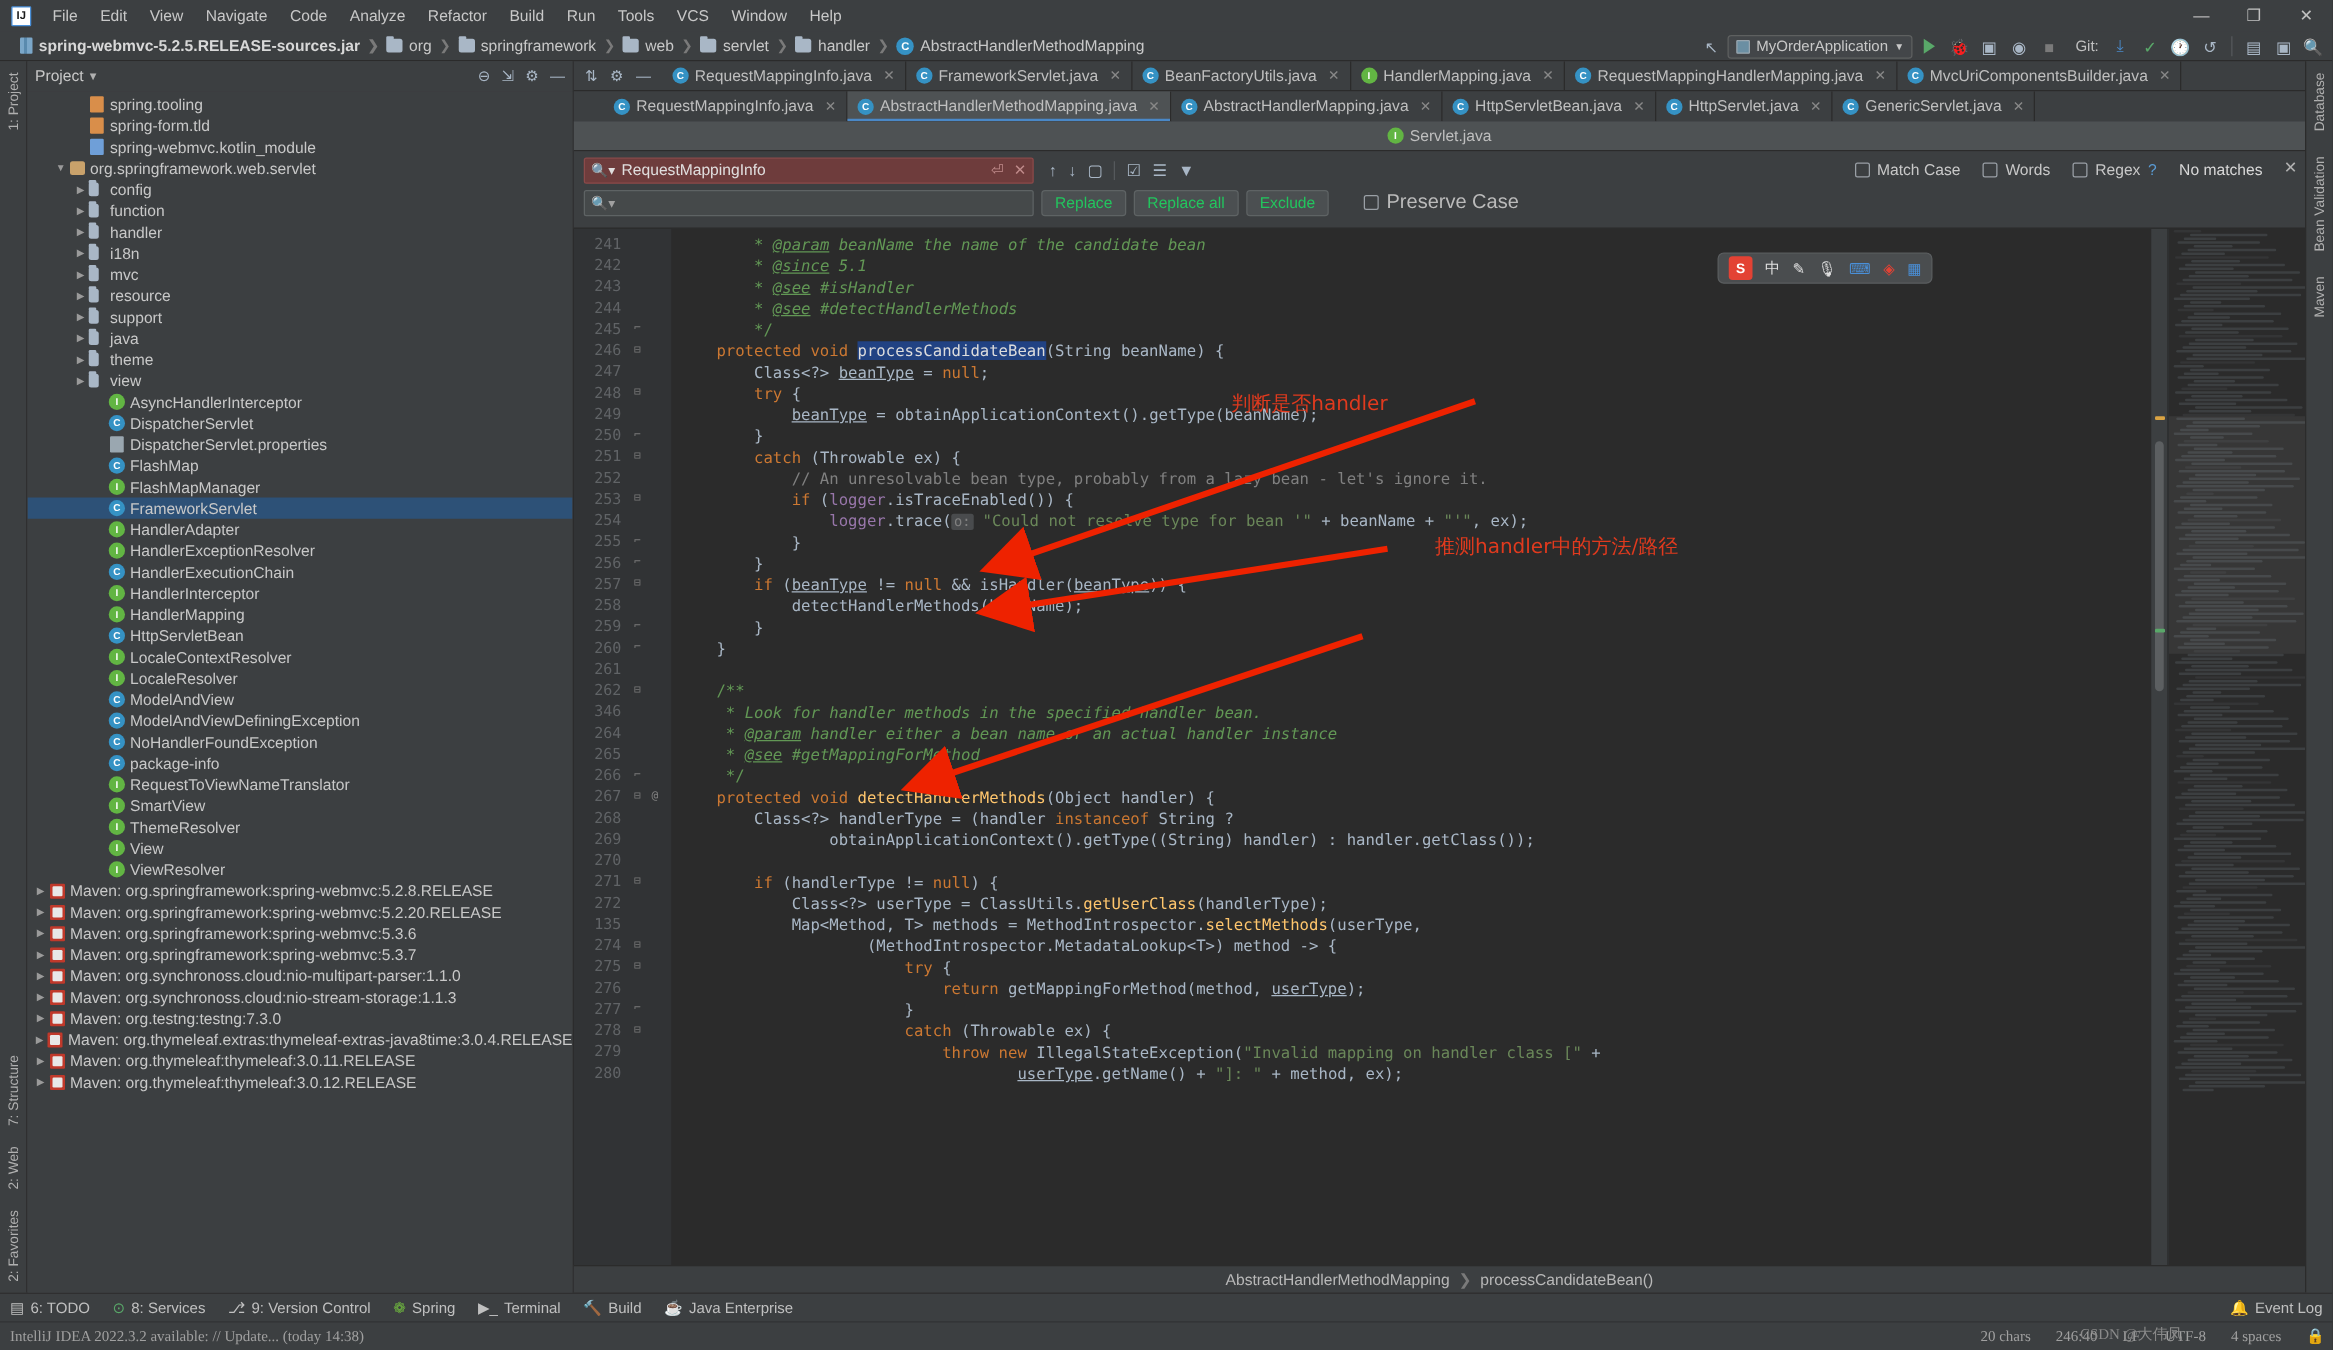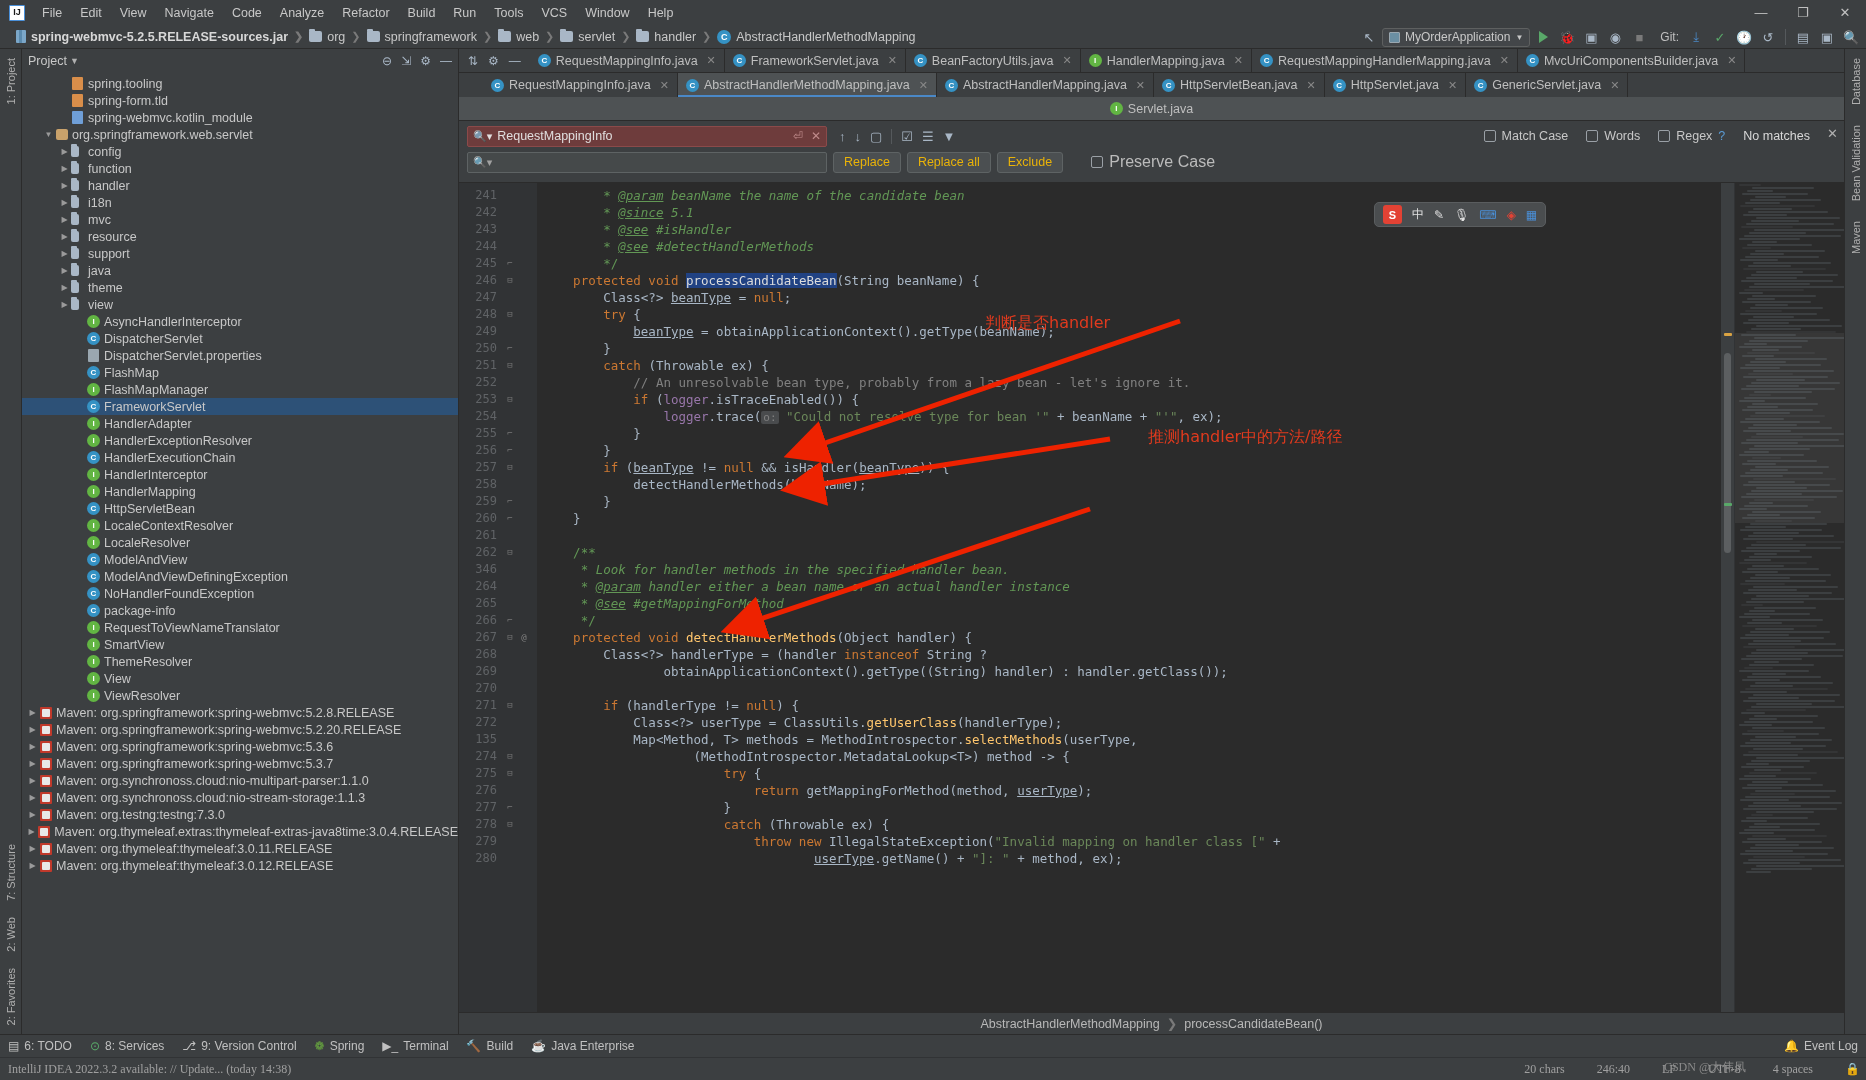--- a/index.html
+++ b/index.html
@@ -133,21 +133,21 @@
   }
   .sf-icons { margin-left: auto; display: flex; gap: 8px; color: #c08b8b; font-size: 12px;}
   .srch-btns { display: flex; align-items: center; gap: 9px; color: #a9b7c6; font-size: 13px; padding-left: 6px;}
   .vsep { width:1px; height:15px; background:#55595c; }
   .chk-group { display: flex; align-items: center; gap: 18px; margin-left: auto; padding-right: 26px; font-size: 12.5px; color: #c8c8c8;}
   .chk { display:flex; align-items:center; gap: 6px; }
   .chk .box { width: 12px; height: 12px; border: 1px solid #9aa0a6; border-radius: 2px; background: #3c3f41;}
   .no-match { color: #d8d8d8; font-size: 12.5px; }
   .btn {
     height: 21px; min-width: 64px; padding: 0 10px; background: #4b4f51; border: 1px solid #5e6364;
-    border-radius: 3px; color: #eab308; font-size: 12.5px; display: flex; align-items: center; justify-content: center;
+    border-radius: 3px; color: #22c55e; font-size: 12.5px; display: flex; align-items: center; justify-content: center;
   }
   .panel-close { position: absolute; right: 6px; top: 5px; color: #b0b0b0; font-size: 13px;}
 
   
   .code-wrap { flex: 1; display: flex; position: relative; min-height: 0; overflow: hidden; background: #2b2b2b;}
   .gutter {
     width: 78px; background: #313335; flex: 0 0 78px; position: relative;
     font-family: "DejaVu Sans Mono", monospace; font-size: 12px; color: #606366; padding-top: 4px;
   }
   .gline { height: 17px; line-height: 17px; display:flex; align-items:center; }
@@ -187,21 +187,21 @@
   
   .bottom-strip {
     height: 23px; background: #3c3f41; display: flex; align-items: center; gap: 18px;
     padding: 0 8px; font-size: 12px; color: #c0c0c0; border-top: 1px solid #2b2b2b; flex: 0 0 23px;
   }
   .bs-item { display: flex; align-items: center; gap: 5px; white-space: nowrap;}
   .status-bar {
     height: 23px; background: #3c3f41; display: flex; align-items: center;
     padding: 0 8px; font-size: 12px; color: #a0a0a0; border-top: 1px solid #313335; flex: 0 0 23px; position: relative; font-family: Liberation Serif, serif;
   }
-  .status-right { position: absolute; right: 6px; display:flex; gap: 32px;}
+  .status-right { position: absolute; right: 6px; display:flex; gap: 20px;}
 
   
   .overlay { position: absolute; inset: 0; pointer-events: none; }
   .note { position: absolute; color: #e03a1e; font-size: 16px; font-family: "DejaVu Sans", sans-serif; white-space: nowrap;}
 
   
   .ime-bar {
     position: absolute; background: #4a4d4f; border-radius: 5px; height: 25px;
     display: flex; align-items: center; gap: 10px; padding: 0 8px; font-size: 12px; color: #e0e0e0;
     border: 1px solid #5a5d5f;

